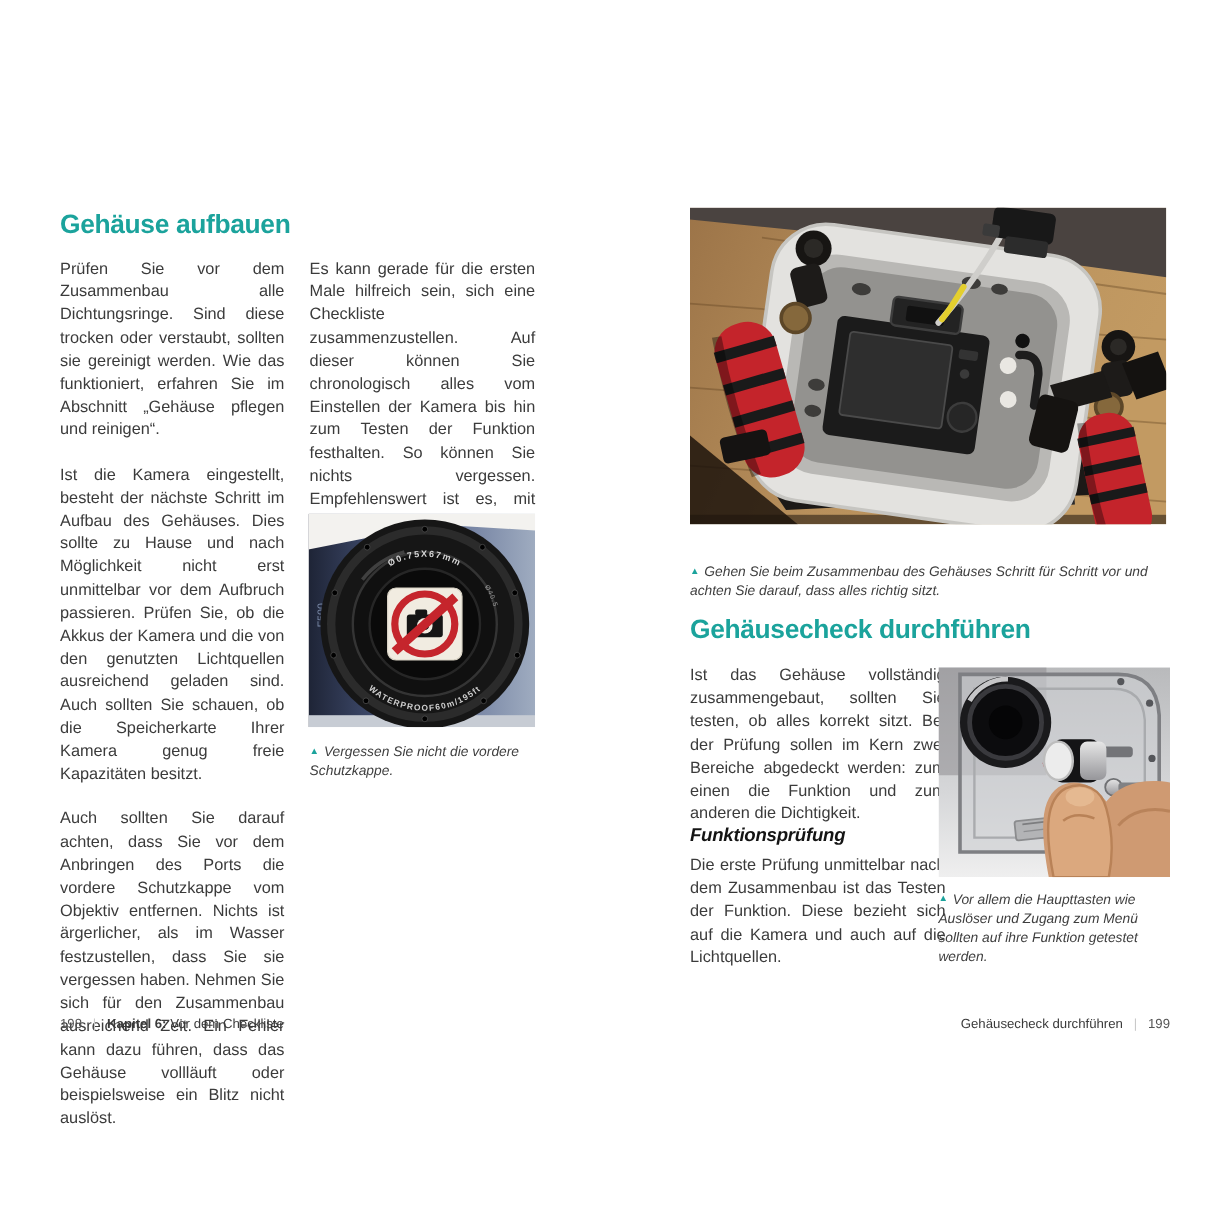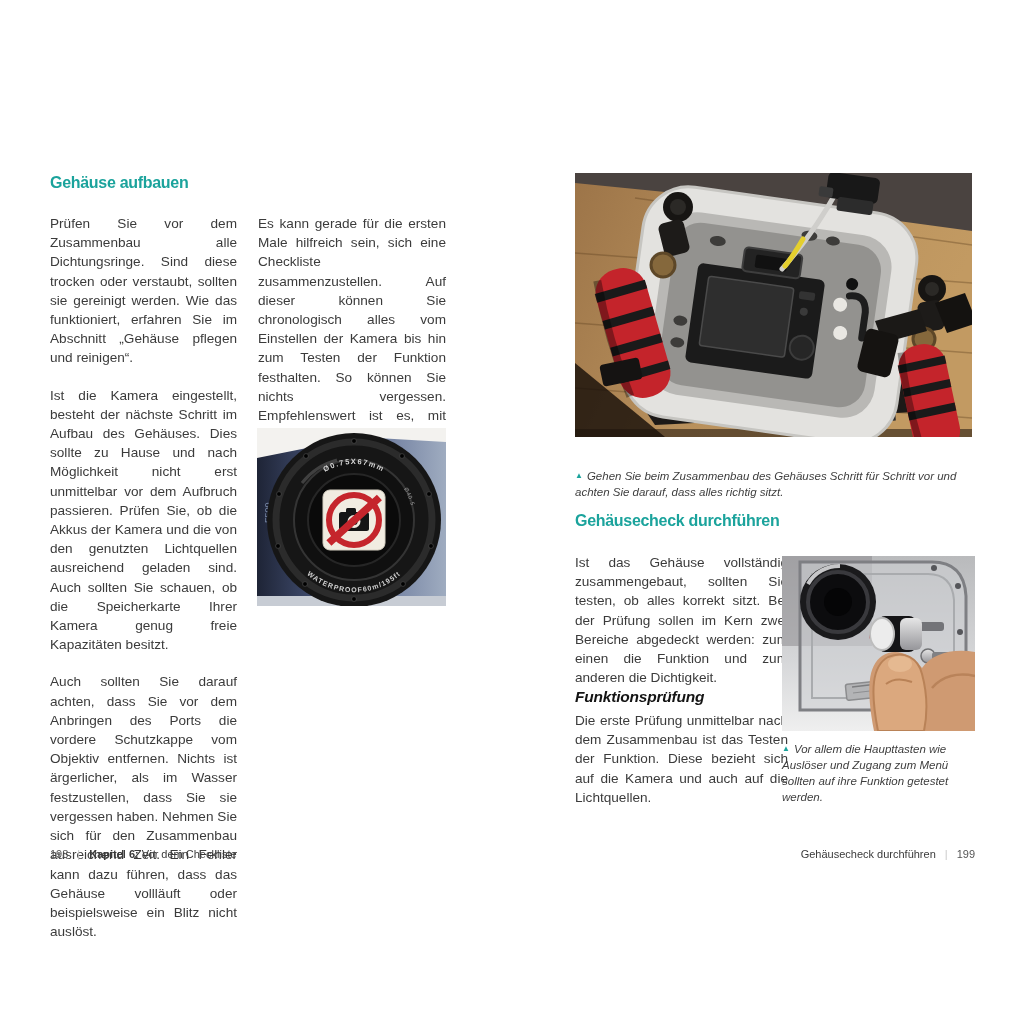--- a/index.html
+++ b/index.html
@@ -1,20 +1,20 @@
 <!DOCTYPE html>
 <html><head>
 <meta charset="utf-8">
 <style>
   * { margin:0; padding:0; box-sizing:border-box; }
   html,body { width:1024px; height:1024px; background:#ffffff;
               font-family:"Liberation Sans", sans-serif; }
   .spread { position:relative; width:1024px; height:1024px; background:#fff; overflow:hidden; }
 
-  .h1 { position:absolute; font-size:16px; font-weight:bold; letter-spacing:-0.3px;
+  .h1 { position:absolute; font-size:22px; font-weight:bold; letter-spacing:-0.3px;
         color:#1ba39c; font-family:"Liberation Sans", sans-serif; }
   .h2 { position:absolute; font-size:15.5px; font-weight:bold; color:#141414; letter-spacing:-0.2px; }
 
   .body-col { position:absolute; font-size:13.6px; line-height:19.2px; color:#3b3b3b;
               text-align:justify; }
   .body-col p { margin-bottom:18px; }
   .body-col p:last-child { margin-bottom:0; }
 
   .caption { position:absolute; font-size:11.5px; line-height:16px; font-style:italic; color:#3e3e3e; }
   .caption .marker { color:#1ba39c; font-style:normal; font-size:8px; vertical-align:2px;
@@ -104,20 +104,23 @@
           <rect x="82" y="84" width="30" height="19" rx="2.5" fill="#151515"></rect>
           <rect x="89" y="80" width="10" height="5" rx="1.5" fill="#151515"></rect>
           <circle cx="97" cy="93.5" r="6.5" fill="#f1ece1"></circle>
           <circle cx="97" cy="93.5" r="3.6" fill="#151515"></circle>
         </g>
         <rect x="63" y="88.5" width="68" height="7.5" fill="#c5252c" transform="rotate(-42 97 92)"></rect>
       </g>
     </svg>
   </div>
 
+  <div class="caption" style="left:258px; top:618px; width:190px;">
+    <span class="marker">▲</span><span>Vergessen Sie nicht die vordere Schutzkappe.</span>
+  </div>
 
   <div class="photo" style="left:575px; top:173px; width:397px; height:264px;">
     <svg width="397" height="264" viewBox="0 0 397 264">
       <defs>
         <linearGradient id="wood" x1="0" y1="0" x2="1" y2="0.3">
           <stop offset="0" stop-color="#9c7448"></stop>
             <stop offset="0.5" stop-color="#b8905c"></stop>
           <stop offset="1" stop-color="#c29a62"></stop>
         </linearGradient>
         <linearGradient id="shade" x1="0" y1="0" x2="0" y2="1">

